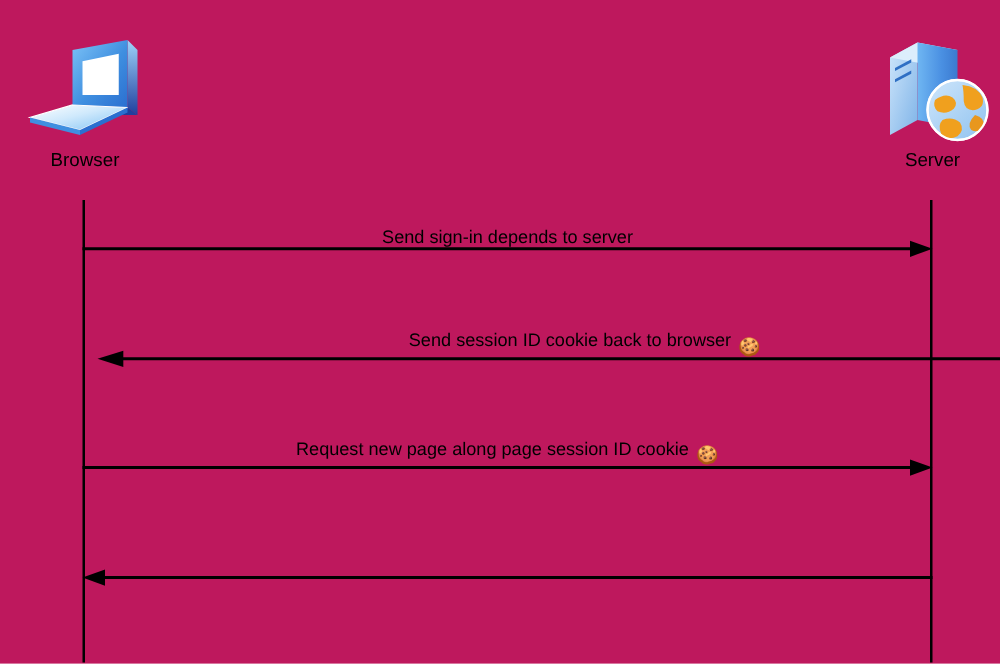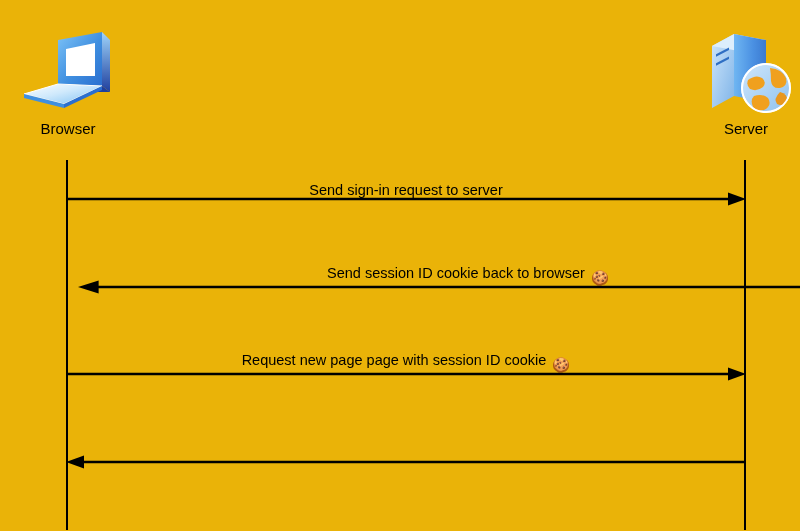--- a/index.html
+++ b/index.html
@@ -4,21 +4,21 @@
 <style>
   html, body {
     margin: 0;
     padding: 0;
     background: #ffffff;
   }
   #canvas {
     position: relative;
     width: 800px;
     height: 531px;
-    background: #eab308;
+    background: #be185d;
     font-family: "Liberation Sans", sans-serif;
     overflow: hidden;
   }
 
   
   .actor {
     position: absolute;
     width: 140px;
     text-align: center;
   }
@@ -151,41 +151,41 @@
       <circle cx="70" cy="70" r="24" fill="none" stroke="#ffffff" stroke-width="1.5"></circle>
     </svg>
     <div class="actor-label">Server</div>
   </div>
 
   <div class="lifeline" id="lifeline-browser" style="left:66px; top:160px; height:370px;"></div>
   <div class="lifeline" id="lifeline-server" style="left:744px; top:160px; height:370px;"></div>
 
   <div class="message" style="left:66px; top:166px; width:680px;">
     <div class="message-label">
-      <span>Send sign-in request to server</span>
+      <span>Send sign-in depends to server</span>
     </div>
     <svg class="message-arrow" viewBox="0 0 680 14" preserveAspectRatio="none">
       <line x1="0" y1="7" x2="672" y2="7" stroke="#000000" stroke-width="2.4" vector-effect="non-scaling-stroke"></line>
       <polygon points="680,7 662,0.5 662,13.5" fill="#000000"></polygon>
     </svg>
   </div>
 
   <div class="message" style="left:66px; top:254px; width:780px;margin-left:12px;">
     <div class="message-label">
       <span>Send session ID cookie back to browser</span><span class="cookie">🍪</span>
     </div>
     <svg class="message-arrow" viewBox="0 0 680 14" preserveAspectRatio="none">
       <line x1="8" y1="7" x2="680" y2="7" stroke="#000000" stroke-width="2.4" vector-effect="non-scaling-stroke"></line>
       <polygon points="0,7 18,0.5 18,13.5" fill="#000000"></polygon>
     </svg>
   </div>
 
   <div class="message" style="left:66px; top:341px; width:680px;">
     <div class="message-label">
-      <span>Request new page page with session ID cookie</span><span class="cookie">🍪</span>
+      <span>Request new page along page session ID cookie</span><span class="cookie">🍪</span>
     </div>
     <svg class="message-arrow" viewBox="0 0 680 14" preserveAspectRatio="none">
       <line x1="0" y1="7" x2="672" y2="7" stroke="#000000" stroke-width="2.4" vector-effect="non-scaling-stroke"></line>
       <polygon points="680,7 662,0.5 662,13.5" fill="#000000"></polygon>
     </svg>
   </div>
 
   <div class="message" style="left:66px; top:429px; width:680px;">
     <svg class="message-arrow" viewBox="0 0 680 14" preserveAspectRatio="none">
       <line x1="8" y1="7" x2="680" y2="7" stroke="#000000" stroke-width="2.4" vector-effect="non-scaling-stroke"></line>

